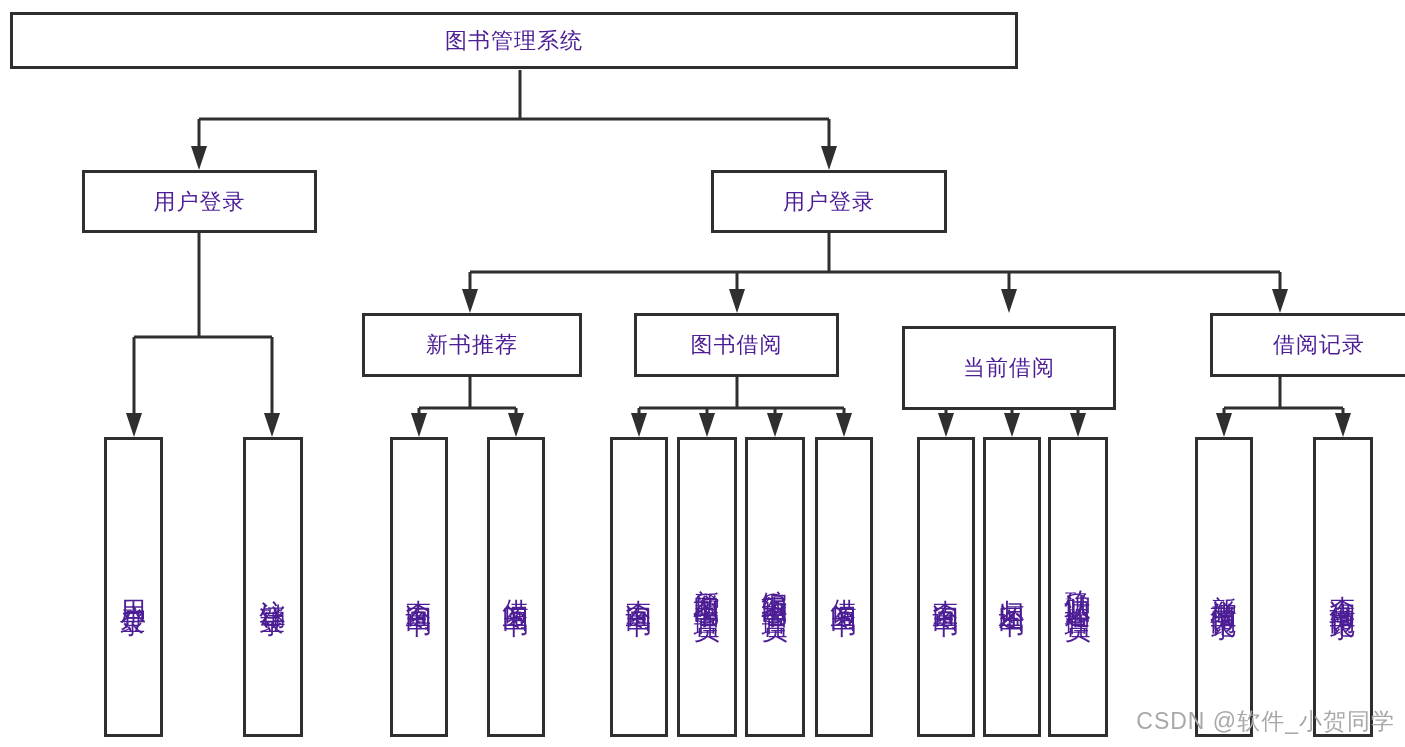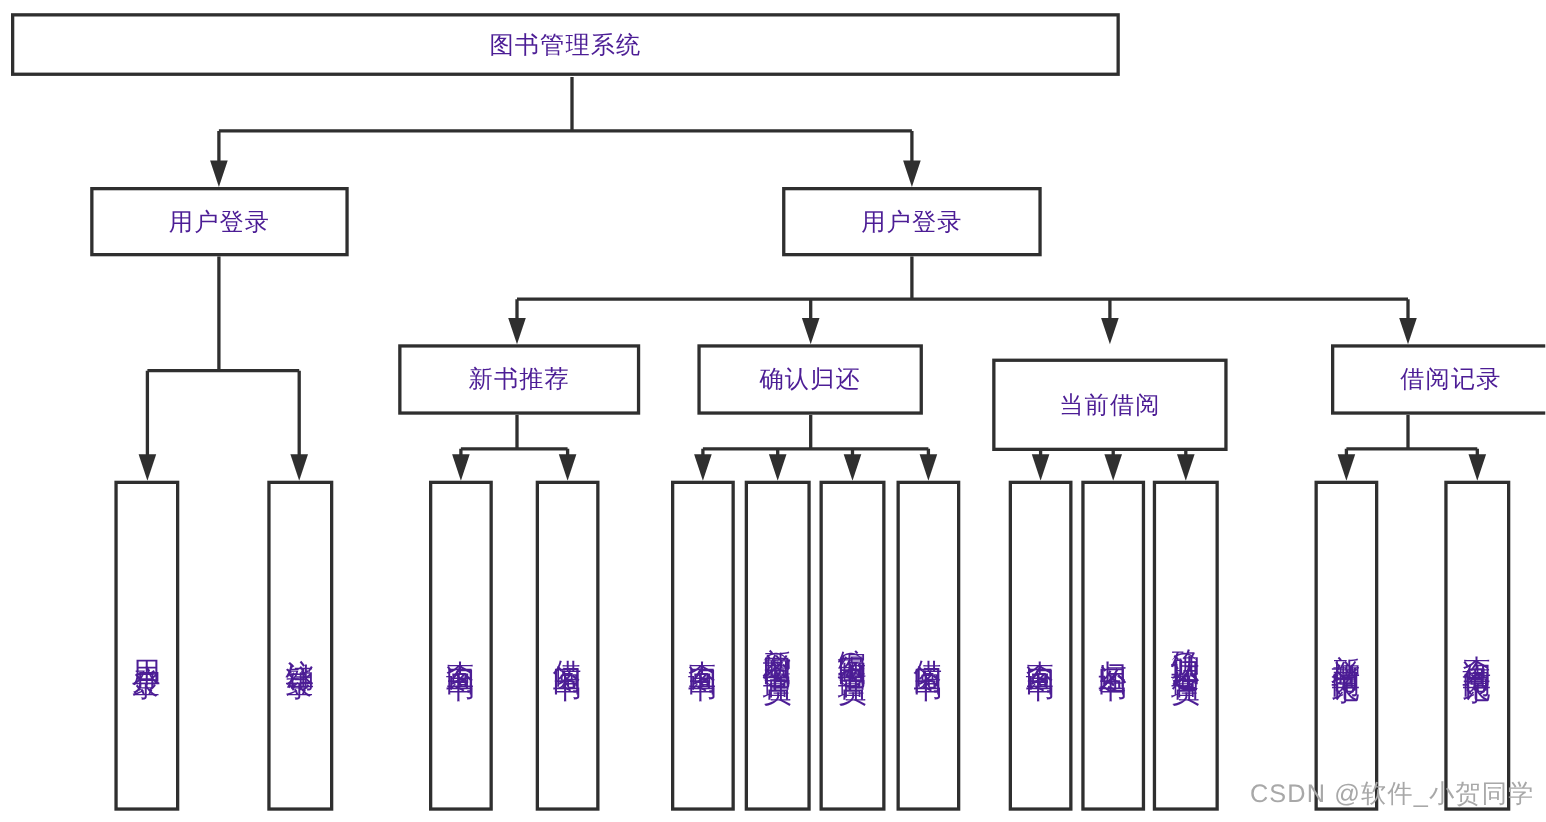--- a/index.html
+++ b/index.html
@@ -97,21 +97,21 @@
     <span>用户登录</span>
   </div>
   <div class="box h" style="left:711px;top:170px;width:236px;height:63px">
     <span>用户登录</span>
   </div>
 
   <div class="box h" style="left:362px;top:313px;width:220px;height:64px">
     <span>新书推荐</span>
   </div>
   <div class="box h" style="left:634px;top:313px;width:205px;height:64px">
-    <span>确认归还</span>
+    <span>图书借阅</span>
   </div>
   <div class="box h" style="left:902px;top:326px;width:214px;height:84px">
     <span>当前借阅</span>
   </div>
   <div class="box h" style="left:1210px;top:313px;width:218px;height:64px">
     <span>借阅记录</span>
   </div>
 
   <div class="box v" style="left:104px;width:59px">
     <span>用户登录</span>

